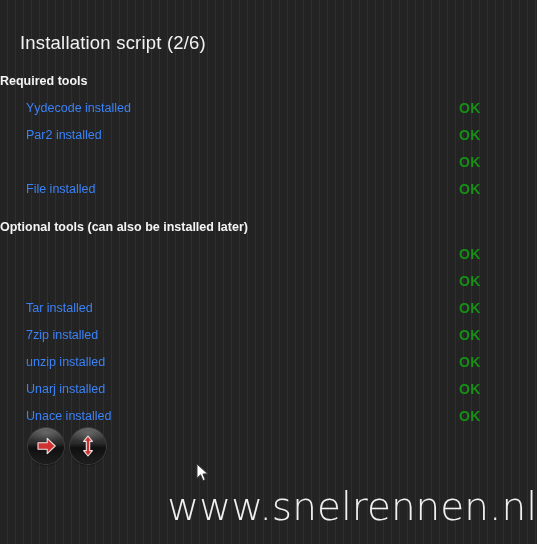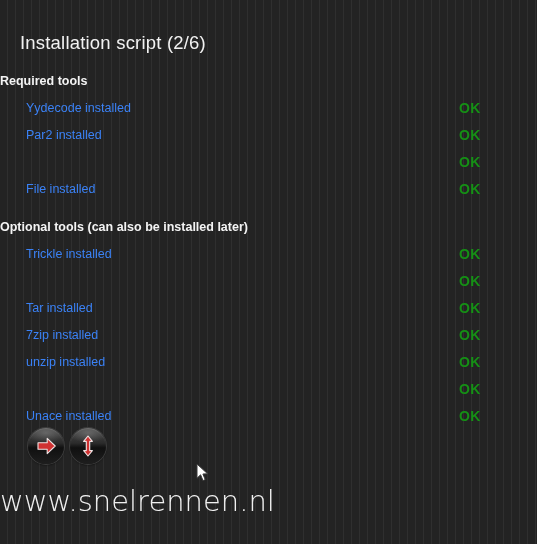--- a/index.html
+++ b/index.html
@@ -120,22 +120,22 @@
     width: 36px;
     height: 36px;
     display: block;
   }
 
   .watermark {
     position: absolute;
     left: 0;
     top: 484px;
     width: 537px;
-    text-align: left;
-    font-size: 29px;
+    text-align: right;
+    font-size: 39px;
     font-weight: 300;
     letter-spacing: 0px;
     color: #f0f0f0;
     font-family: "DejaVu Sans", sans-serif;
     white-space: nowrap;
   }
 
   .cursor {
     position: absolute;
     left: 196px;
@@ -168,39 +168,39 @@
       <span class="row-status">OK</span>
     </div>
     <div class="row">
       <span class="row-label">File installed</span>
       <span class="row-status">OK</span>
     </div>
 
     <div class="section-head optional">Optional tools (can also be installed later)</div>
 
     <div class="row">
-      <span class="row-label">Trickle installed</span>
       <span class="row-status">OK</span>
     </div>
     <div class="row">
       <span class="row-status">OK</span>
     </div>
     <div class="row">
       <span class="row-label">Tar installed</span>
       <span class="row-status">OK</span>
     </div>
     <div class="row">
       <span class="row-label">7zip installed</span>
       <span class="row-status">OK</span>
     </div>
     <div class="row">
       <span class="row-label">unzip installed</span>
       <span class="row-status">OK</span>
     </div>
     <div class="row">
+      <span class="row-label">Unarj installed</span>
       <span class="row-status">OK</span>
     </div>
     <div class="row">
       <span class="row-label">Unace installed</span>
       <span class="row-status">OK</span>
     </div>
 
   </div>
 
   <div class="button-bar">

